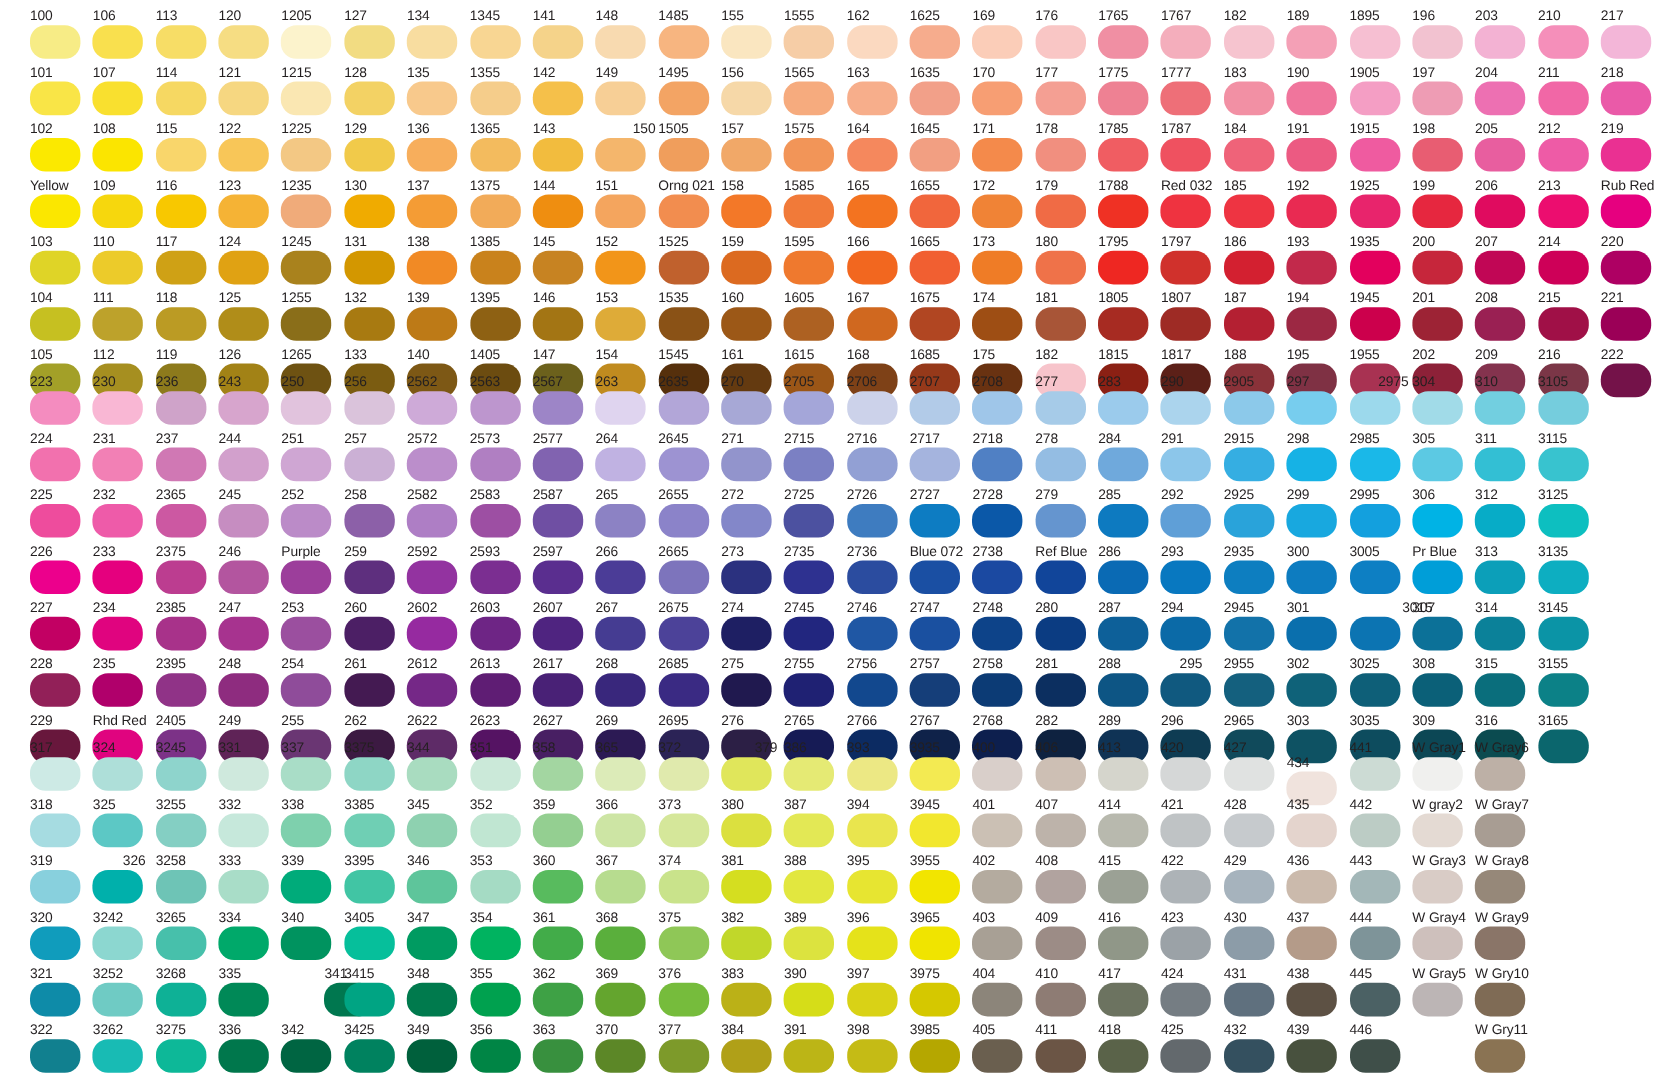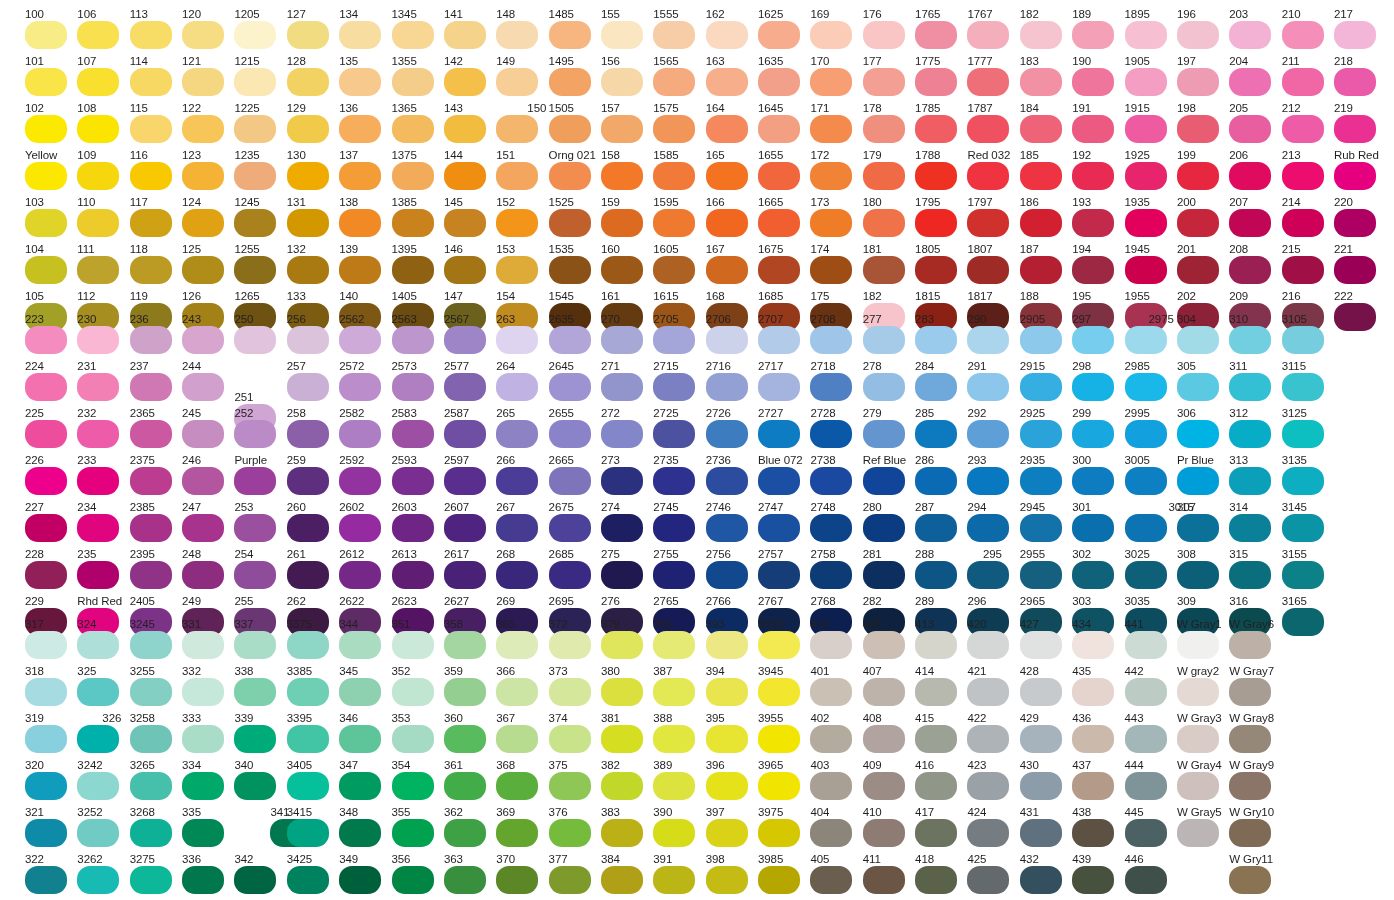--- a/index.html
+++ b/index.html
@@ -927,21 +927,21 @@
         <div class="cell" style="top: 282px;">
           <div class="lbl" style="color: rgb(35, 31, 32);">249</div>
           <div class="sw" title="249" style="background: rgb(95, 35, 87);"></div>
         </div>
       </div>
       <div class="col" style="left: 234.44px;">
         <div class="cell" style="top: 0px;">
           <div class="lbl" style="color: rgb(35, 31, 32);">250</div>
           <div class="sw" title="250" style="background: rgb(225, 195, 221);"></div>
         </div>
-        <div class="cell" style="top: 47px; margin-top: 31px;">
+        <div class="cell" style="top: 47px;">
           <div class="lbl" style="color: rgb(35, 31, 32);">251</div>
           <div class="sw" title="251" style="background: rgb(207, 166, 211);"></div>
         </div>
         <div class="cell" style="top: 94px;">
           <div class="lbl" style="color: rgb(35, 31, 32);">252</div>
           <div class="sw" title="252" style="background: rgb(187, 139, 200);"></div>
         </div>
         <div class="cell" style="top: 141px;">
           <div class="lbl" style="color: rgb(35, 31, 32);">Purple</div>
           <div class="sw" title="Purple" style="background: rgb(156, 62, 155);"></div>
@@ -1842,21 +1842,21 @@
           <div class="lbl" style="color: rgb(35, 31, 32);">376</div>
           <div class="sw" title="376" style="background: rgb(118, 188, 60);"></div>
         </div>
         <div class="cell" style="top: 235px;">
           <div class="lbl" style="color: rgb(35, 31, 32);">377</div>
           <div class="sw" title="377" style="background: rgb(125, 154, 42);"></div>
         </div>
       </div>
       <div class="col" style="left: 600.96px;">
         <div class="cell" style="top: 0px;">
-          <div class="lbl" style="color: rgb(35, 31, 32);">379</div>
+          <div class="lbl" style="color: rgb(35, 31, 32); margin-left: 28px;">379</div>
           <div class="sw" title="379" style="background: rgb(224, 230, 91);"></div>
         </div>
         <div class="cell" style="top: 47px;">
           <div class="lbl" style="color: rgb(35, 31, 32);">380</div>
           <div class="sw" title="380" style="background: rgb(219, 224, 63);"></div>
         </div>
         <div class="cell" style="top: 94px;">
           <div class="lbl" style="color: rgb(35, 31, 32);">381</div>
           <div class="sw" title="381" style="background: rgb(213, 222, 32);"></div>
         </div>
@@ -2075,21 +2075,21 @@
         <div class="cell" style="top: 188px;">
           <div class="lbl" style="color: rgb(35, 31, 32);">431</div>
           <div class="sw" title="431" style="background: rgb(95, 112, 126);"></div>
         </div>
         <div class="cell" style="top: 235px;">
           <div class="lbl" style="color: rgb(35, 31, 32);">432</div>
           <div class="sw" title="432" style="background: rgb(52, 80, 95);"></div>
         </div>
       </div>
       <div class="col" style="left: 1072.2px;">
-        <div class="cell" style="top: 0px;">
+        <div class="cell" style="top: 12px;">
           <div class="lbl" style="color: rgb(35, 31, 32);">434</div>
           <div class="sw" title="434" style="background: rgb(240, 227, 221);"></div>
         </div>
         <div class="cell" style="top: 47px;">
           <div class="lbl" style="color: rgb(35, 31, 32);">435</div>
           <div class="sw" title="435" style="background: rgb(228, 212, 205);"></div>
         </div>
         <div class="cell" style="top: 94px;">
           <div class="lbl" style="color: rgb(35, 31, 32);">436</div>
           <div class="sw" title="436" style="background: rgb(203, 186, 172);"></div>

